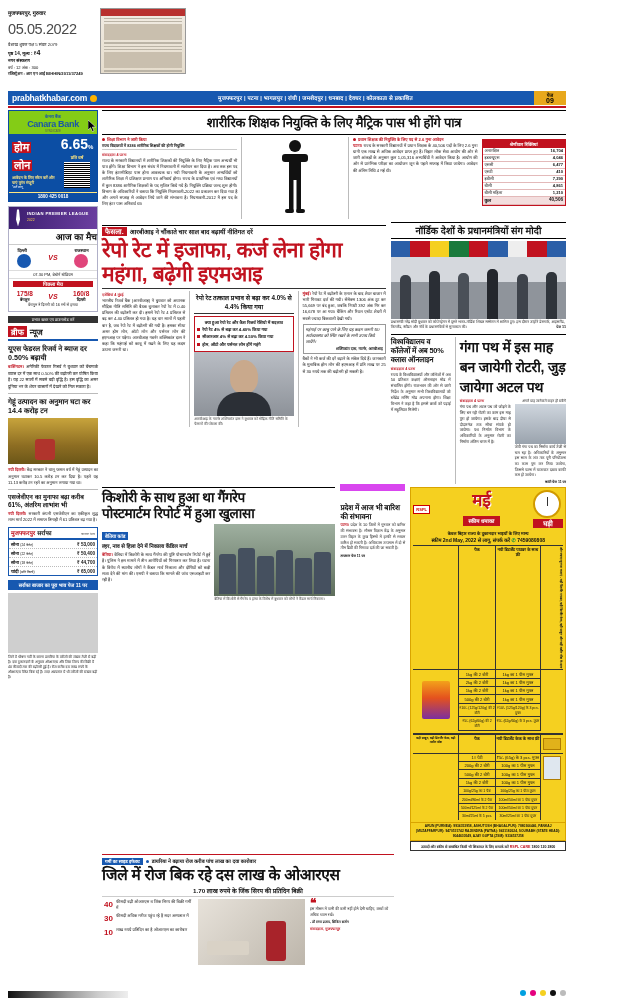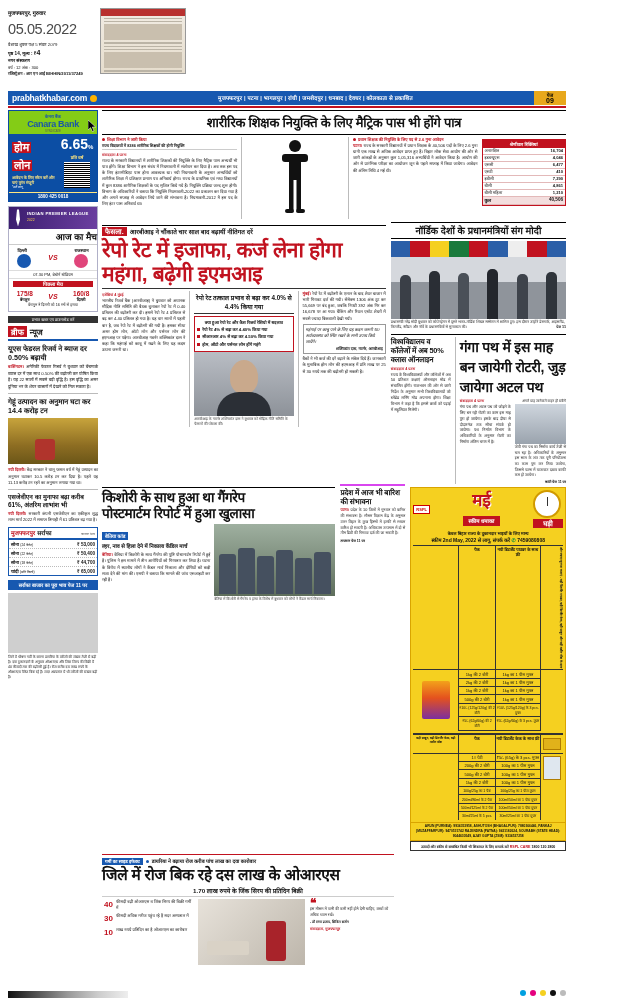--- a/index.html
+++ b/index.html
@@ -595,21 +595,21 @@
                       <i style="height:36px"></i>
                       <i style="height:42px"></i>
                     </div>
                 </div>
                 <div class="cap">बेतिया में किशोरी से गैंगरेप व हत्या के विरोध में बुधवार को लोगों ने कैंडल मार्च निकाला।</div>
               </div>
             </div>
           </div>
         </div>
 
-        <div style="flex:0.45;border-top:2px solid #d946ef;padding-top:2px">
+        <div style="flex:0.45;border-top:7px solid #d946ef;padding-top:12px">
           <div class="sec-head sm">प्रदेश में आज भी बारिश की संभावना</div>
           <p class="p-just" style="font-size:3.8px;margin-top:2px"><b>पटना।</b> <span>प्रदेश के 10 जिलों में गुरुवार को बारिश की संभावना है। मौसम विज्ञान केंद्र के अनुसार उत्तर बिहार के कुछ हिस्सों में हल्की से मध्यम बारिश हो सकती है। अधिकतम तापमान में दो से तीन डिग्री की गिरावट दर्ज की जा सकती है।</span></p>
           <div style="font-size:3.5px;font-weight:bold;margin-top:1px">तापमान पेज 11 पर</div>
         </div>
 
         <div style="flex:1.08">
           <div class="ad-yellow">
             <div class="ay-top">
               <div class="ay-logo">RSPL</div>
               <div class="ay-mai">

